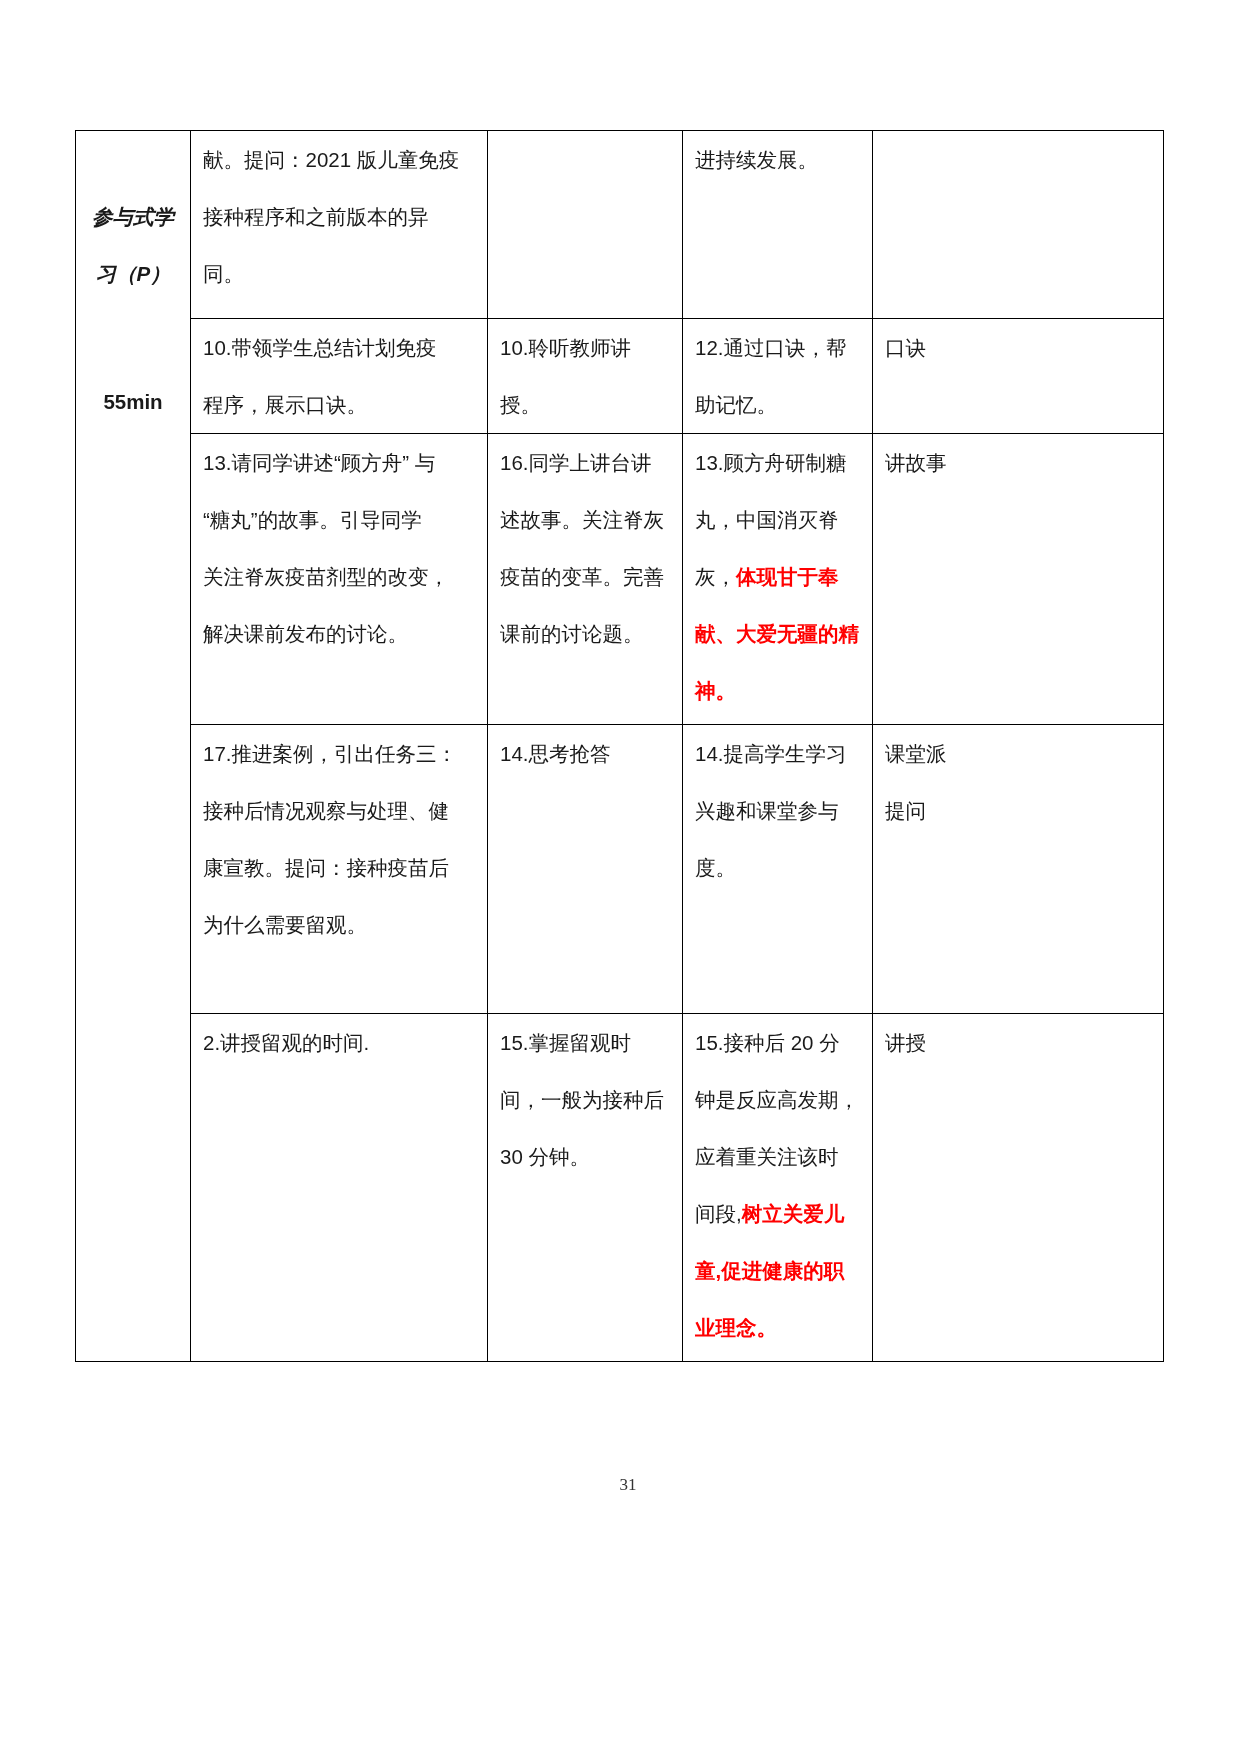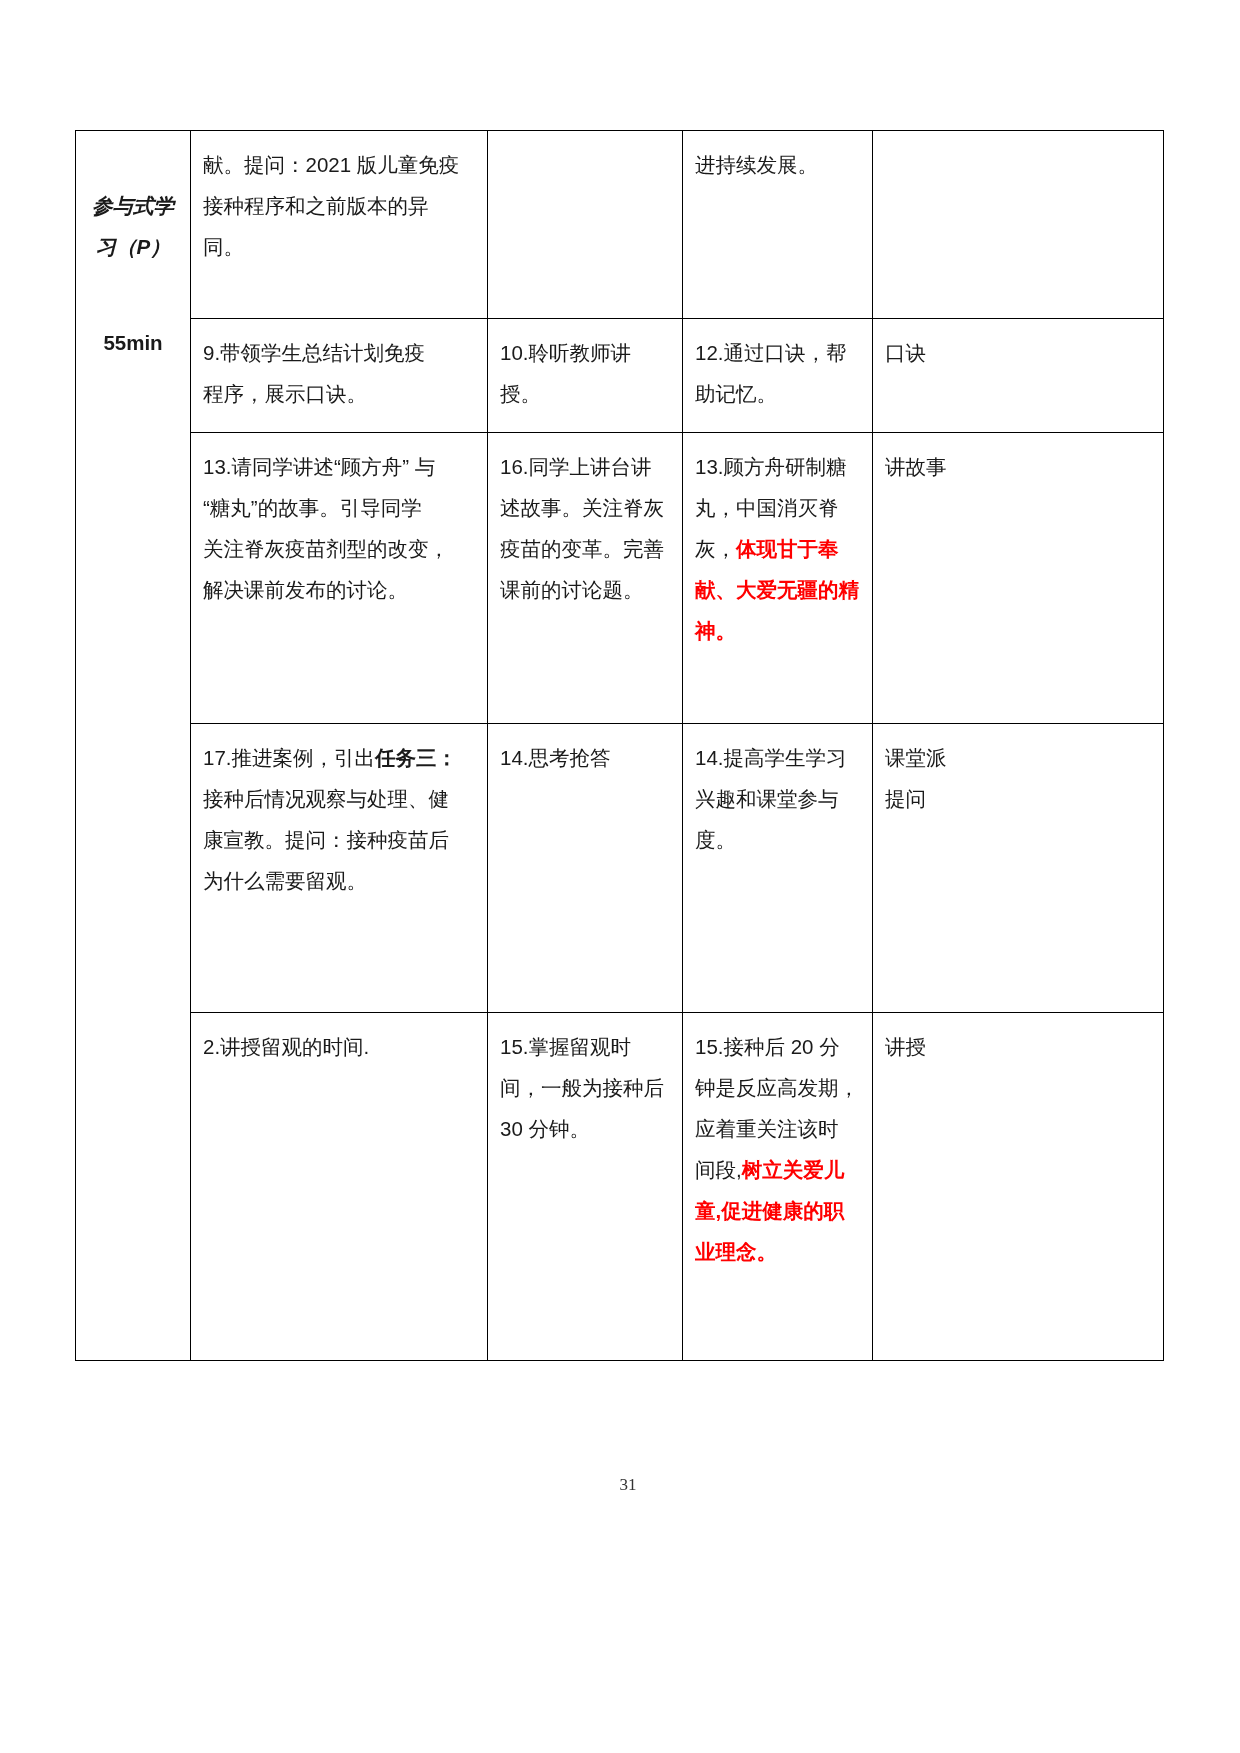--- a/index.html
+++ b/index.html
@@ -20,37 +20,37 @@
     position: absolute;
     left: 75px;
     top: 130px;
     width: 1088px;
     border-collapse: collapse;
     table-layout: fixed;
   }
   table.plan-table td {
     border: 1.5px solid #000000;
     vertical-align: top;
-    padding: 13px 12px;
+    padding: 0 12px;
     font-size: 20.5px;
-    line-height: 41px;
+    line-height: 57px;
     color: #1a1a1a;
     white-space: pre-line;
     word-break: break-word;
   }
   td.phase-cell {
     padding: 695px 8px 6px 8px;
     text-align: center;
     font-weight: bold;
     color: #000000;
   }
   .phase-title { white-space: pre-line; font-style: italic; }
   .phase-duration { margin-top: 14px; }
   .seg-normal { }
-  .seg-bold { font-weight: bold; }
+  .seg-bold { font-weight: normal; }
   .seg-redbold { font-weight: bold; color: #ff0000; }
   .page-number {
     position: absolute;
     top: 1475px;
     left: 8px;
     width: 100%;
     text-align: center;
     font-family: "Liberation Serif", serif;
     font-size: 17px;
     color: #333333;
@@ -78,21 +78,21 @@
         </td>
         <td>献。提问：2021 版儿童免疫
 接种程序和之前版本的异
 同。</td>
         <td></td>
         <td>进持续发展。</td>
         <td></td>
       </tr>
 
       <tr style="height:114px">
-        <td>9.带领学生总结计划免疫
+        <td>10.带领学生总结计划免疫
 程序，展示口诀。</td>
         <td>10.聆听教师讲
 授。</td>
         <td>12.通过口诀，帮
 助记忆。</td>
         <td>口诀</td>
       </tr>
 
       <tr style="height:291px">
         <td>13.请同学讲述“顾方舟” 与

